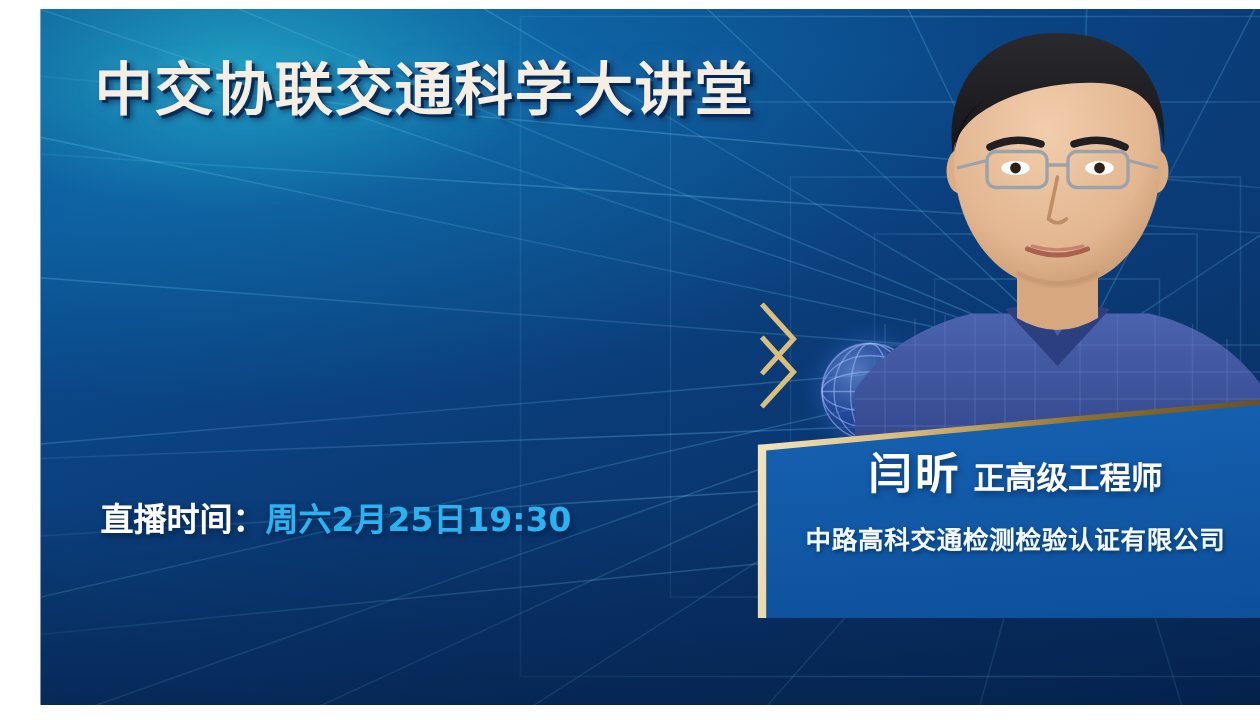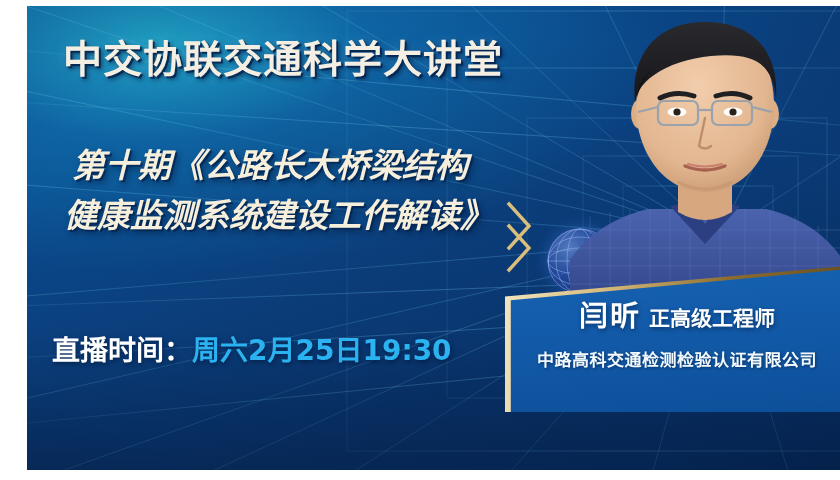--- a/index.html
+++ b/index.html
@@ -53,22 +53,22 @@
     color:#F6EFDC;white-space:nowrap;
     font-family:"DejaVu Serif","Liberation Serif",serif;
     text-shadow:
       2px 2px 0 rgba(4,38,82,.80),
       3px 4px 6px rgba(2,22,55,.60);
   }
   .sub-title .l2{ margin-left:-8px; display:block; }
 
   
   .time-line{
-    position:absolute;left:25px;top:322px;
-    font-size:28px;font-weight:bold;white-space:nowrap;
+    position:absolute;left:40px;top:322px;
+    font-size:22px;font-weight:bold;white-space:nowrap;
     font-family:"DejaVu Sans","Liberation Sans",sans-serif;
     text-shadow:1px 2px 4px rgba(2,22,55,.65);
   }
   .time-label{color:#FFFFFF;}
   .time-value{color:#2BB2F0;}
 
   
   .globe{
     position:absolute;left:520px;top:222px;width:66px;height:66px;border-radius:50%;
     background:
@@ -205,24 +205,20 @@
           <line x1="-10" y1="96" x2="823" y2="150"></line>
           <line x1="-10" y1="44" x2="823" y2="120"></line>
         </g>
       </svg>
     </div>
 
     <div class="vignette"></div>
 
     <div class="main-title">中交协联交通科学大讲堂</div>
 
-    <div class="sub-title">
-      <span class="l1">第十期《公路长大桥梁结构</span>
-      <span class="l2">健康监测系统建设工作解读》</span>
-    </div>
 
     <div class="globe">
       <svg viewBox="0 0 66 66" aria-hidden="true">
         <g stroke="#A8C6FF" stroke-opacity=".55" fill="none" stroke-width=".9">
           <circle cx="33" cy="33" r="32"></circle>
           <ellipse cx="33" cy="33" rx="13" ry="32"></ellipse>
           <ellipse cx="33" cy="33" rx="24" ry="32"></ellipse>
           <line x1="1" y1="33" x2="65" y2="33"></line>
           <ellipse cx="33" cy="33" rx="32" ry="13"></ellipse>
           <ellipse cx="33" cy="33" rx="32" ry="24"></ellipse>

